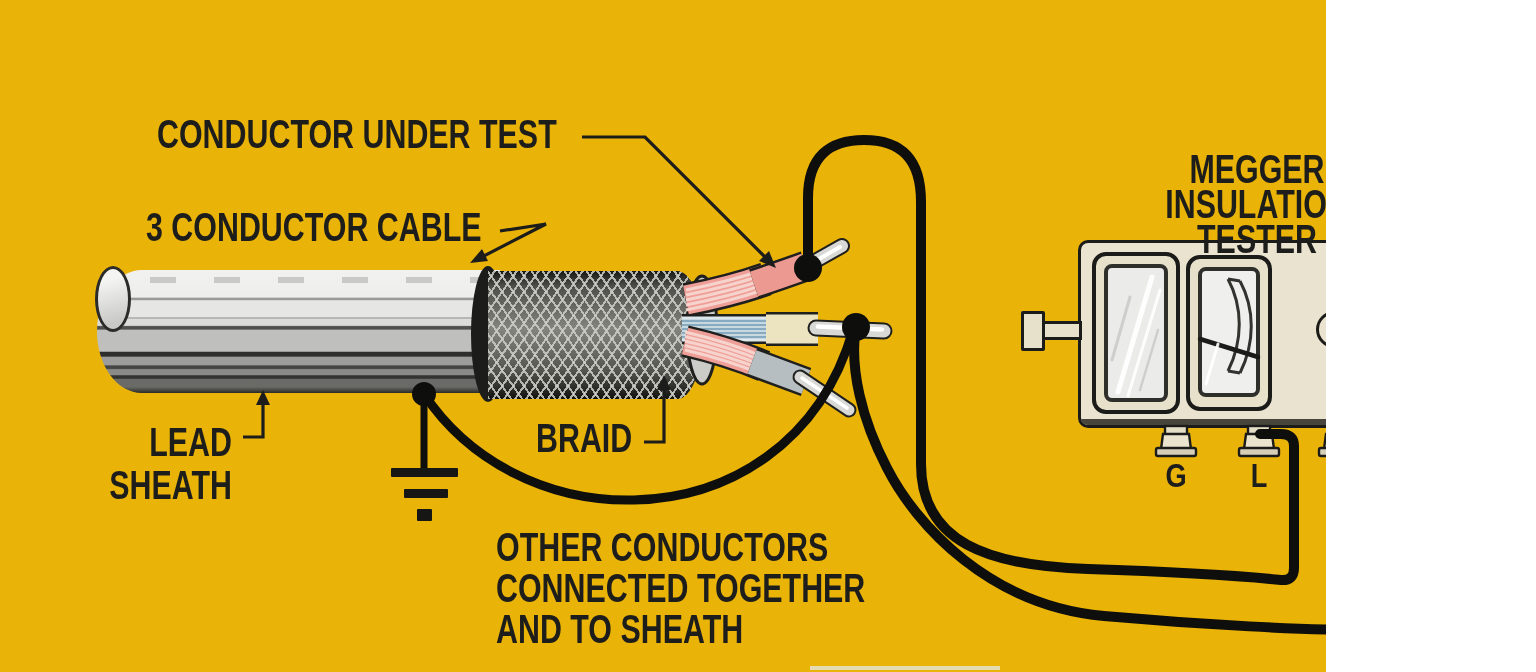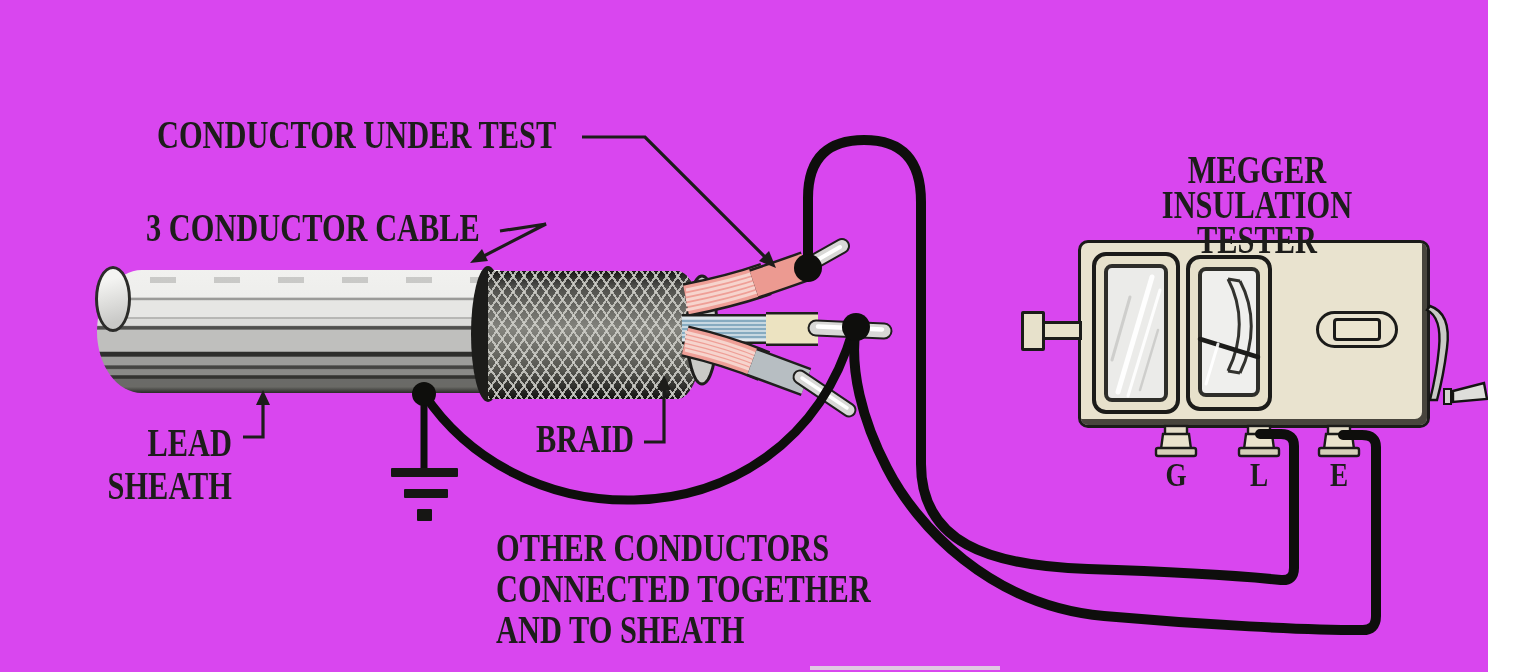--- a/index.html
+++ b/index.html
@@ -1,19 +1,19 @@
 <!DOCTYPE html>
 <html><head>
 <meta charset="utf-8">
 <style>
   html,body{margin:0;padding:0;background:#ffffff;}
   #stage{
-    position:relative;width:1488px;height:672px;overflow:hidden;
-    background:#d946ef;
-    font-family:Liberation Serif, serif;
+    position:relative;width:1326px;height:672px;overflow:hidden;
+    background:#eab308;
+    font-family:Liberation Sans, sans-serif;
   }
   .abs{position:absolute;}
   
   .lbl{
     position:absolute;color:#1d1d1b;font-weight:700;font-size:40px;line-height:41px;
     transform:scaleX(0.76);transform-origin:left top;white-space:nowrap;letter-spacing:0px;
   }
   .lbl.right{transform-origin:right top;text-align:right;white-space:normal;}
   .lbl.center{transform-origin:50% 0;text-align:center;white-space:normal;}
   .term-lbl{

